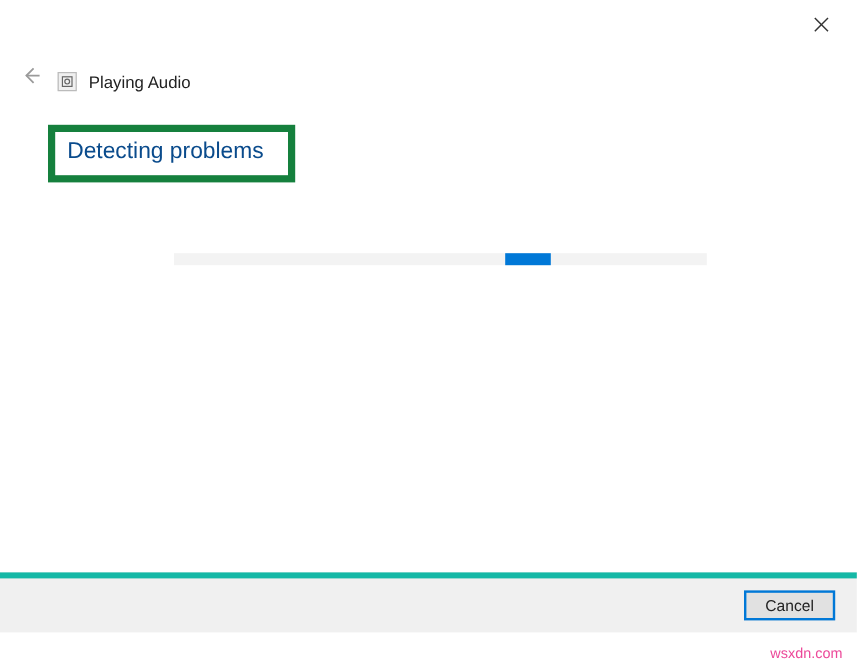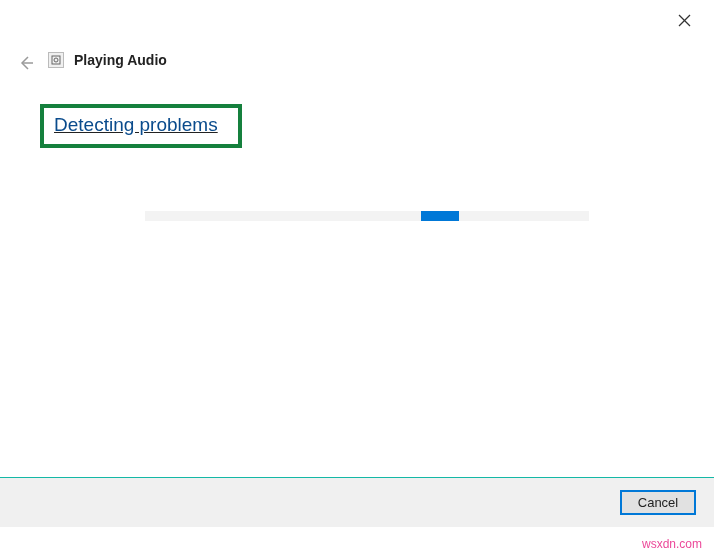--- a/index.html
+++ b/index.html
@@ -27,23 +27,22 @@
       cursor: pointer;
       color: #333;
     }
     .close-btn svg { width: 13px; height: 13px; }
     .header-row {
       position: absolute;
       top: 52px;
       left: 14px;
       right: 14px;
       display: flex;
-      align-items: flex-start;
+      align-items: flex-end;
       gap: 10px;
-      font-weight: bold;
     }
     .back-arrow {
       width: 24px;
       height: 24px;
       display: flex;
       align-items: center;
       justify-content: center;
       color: #9a9a9a;
     }
     .back-arrow svg { width: 16px; height: 16px; }
@@ -58,23 +57,22 @@
     }
     .hdr-icon svg { width: 10px; height: 10px; }
     .hdr-title {
       font-size: 14px;
       color: #222;
     }
     .status-box {
       position: absolute;
       top: 104px;
       left: 40px;
-      border: 4px solid #15803d;
+      border: 6px solid #15803d;
       padding: 6px 20px 8px 10px;
-      text-decoration: underline;
     }
     .status-text {
       font-size: 19px;
       color: #0a4b8c;
       font-weight: 400;
     }
     .progress-track {
       position: absolute;
       top: 211px;
       left: 145px;
@@ -90,21 +88,21 @@
       height: 10px;
       background: #0078d7;
     }
     .footer {
       position: absolute;
       bottom: 28px;
       left: 0;
       right: 0;
       height: 50px;
       background: #f0f0f0;
-      border-top: 1px solid #14b8a6;
+      border-top: 5px solid #14b8a6;
       display: flex;
       align-items: center;
       justify-content: flex-end;
       padding-right: 18px;
     }
     .cancel-btn {
       min-width: 76px;
       height: 25px;
       background: #e1e1e1;
       border: 2px solid #0078d7;

